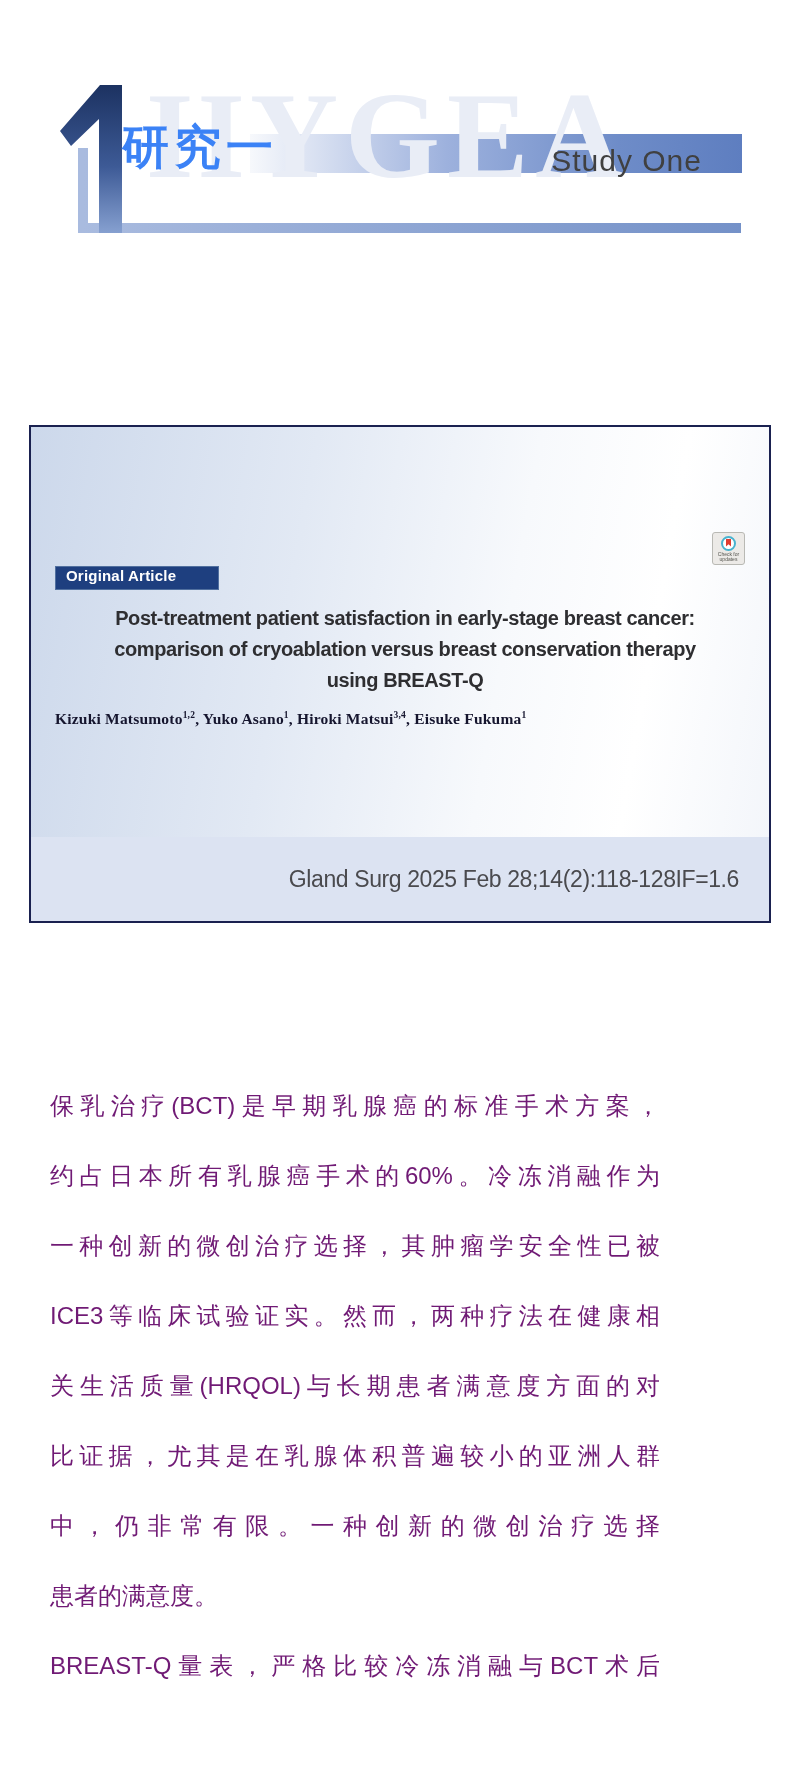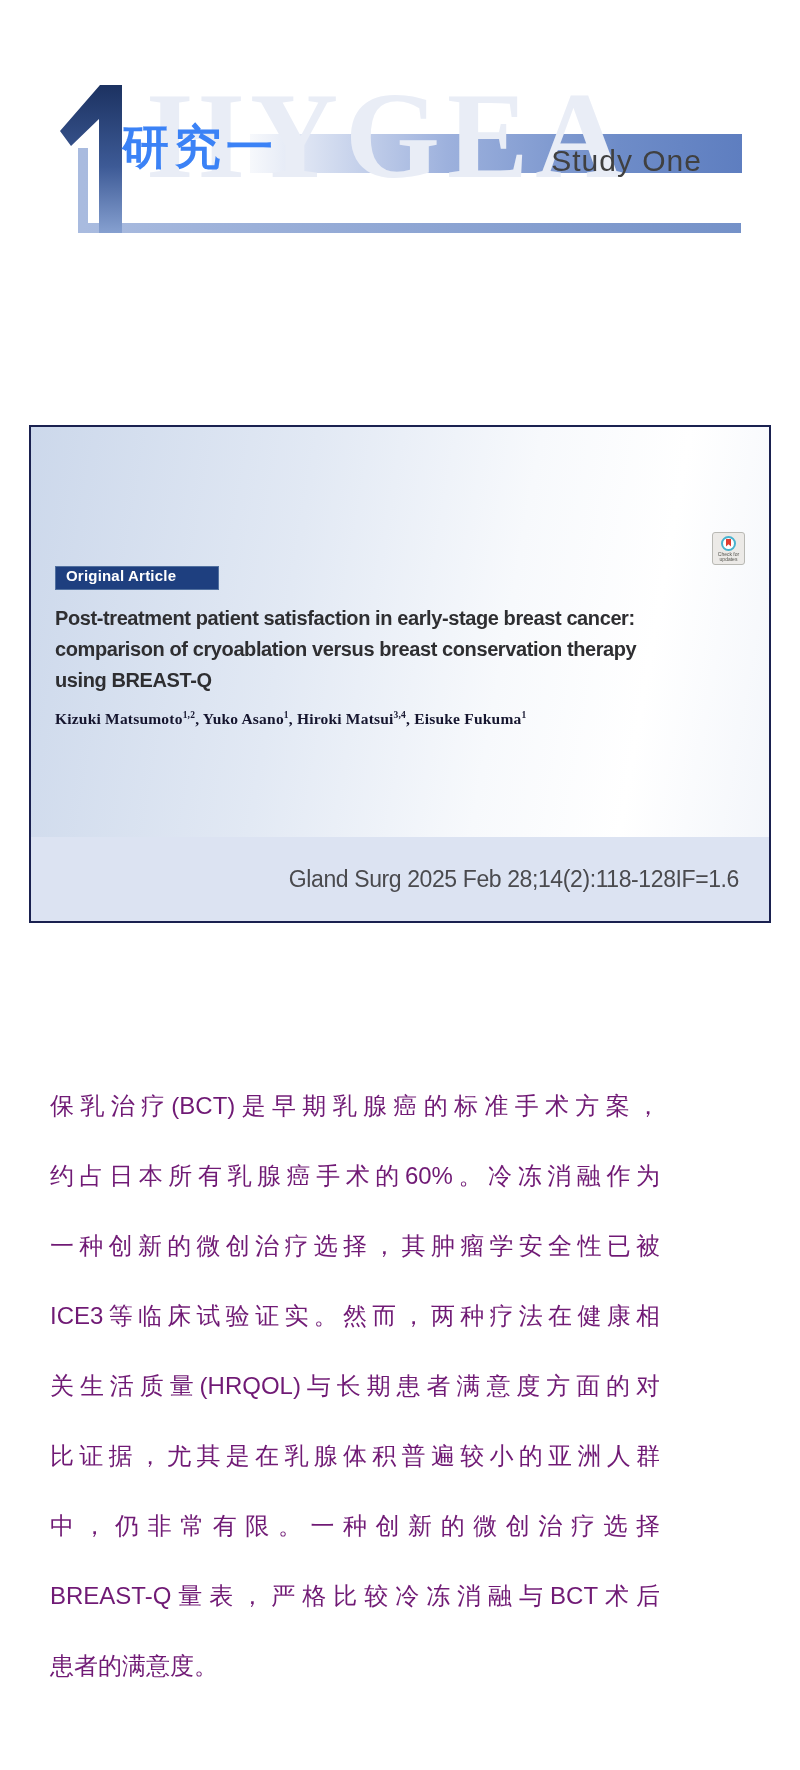--- a/index.html
+++ b/index.html
@@ -52,21 +52,21 @@
     display:flex;align-items:flex-start;justify-content:center;
   }
   .chip-bookmark{
     width:5px;height:8px;background:#e03c31;margin-top:1px;
     clip-path:polygon(0 0,100% 0,100% 100%,50% 72%,0 100%);
   }
   .chip-label{font-size:5px;line-height:5px;color:#55554f;text-align:center;margin-top:1px;}
   .paper-title{
     position:absolute;left:24px;top:176px;width:700px;
     font-size:20px;font-weight:bold;letter-spacing:-0.4px;
-    line-height:31px;color:#2e2e31;
+    line-height:31px;color:#2e2e31;text-align:center;
   }
   .authors{
     position:absolute;left:24px;top:283px;
     font-family:"Liberation Serif",serif;font-weight:bold;
     font-size:15.5px;color:#15152e;letter-spacing:0.2px;
   }
   .authors sup{font-size:9.5px;}
   .cite-band{
     position:absolute;left:0;bottom:0;width:100%;height:84px;
     box-sizing:border-box;background:#dce3f2;
@@ -135,15 +135,15 @@
 </div>
 
 <div class="intro" id="intro">
     <div class="line">保乳治疗(BCT)是早期乳腺癌的标准手术方案，</div>
     <div class="line">约占日本所有乳腺癌手术的60%。冷冻消融作为</div>
     <div class="line">一种创新的微创治疗选择，其肿瘤学安全性已被</div>
     <div class="line">ICE3等临床试验证实。然而，两种疗法在健康相</div>
     <div class="line">关生活质量(HRQOL)与长期患者满意度方面的对</div>
     <div class="line">比证据，尤其是在乳腺体积普遍较小的亚洲人群</div>
     <div class="line">中，仍非常有限。一种创新的微创治疗选择</div>
+    <div class="line last">患者的满意度。</div>
     <div class="line">BREAST-Q量表，严格比较冷冻消融与BCT术后</div>
-    <div class="line last">患者的满意度。</div>
   </div>
 
 </body></html>

